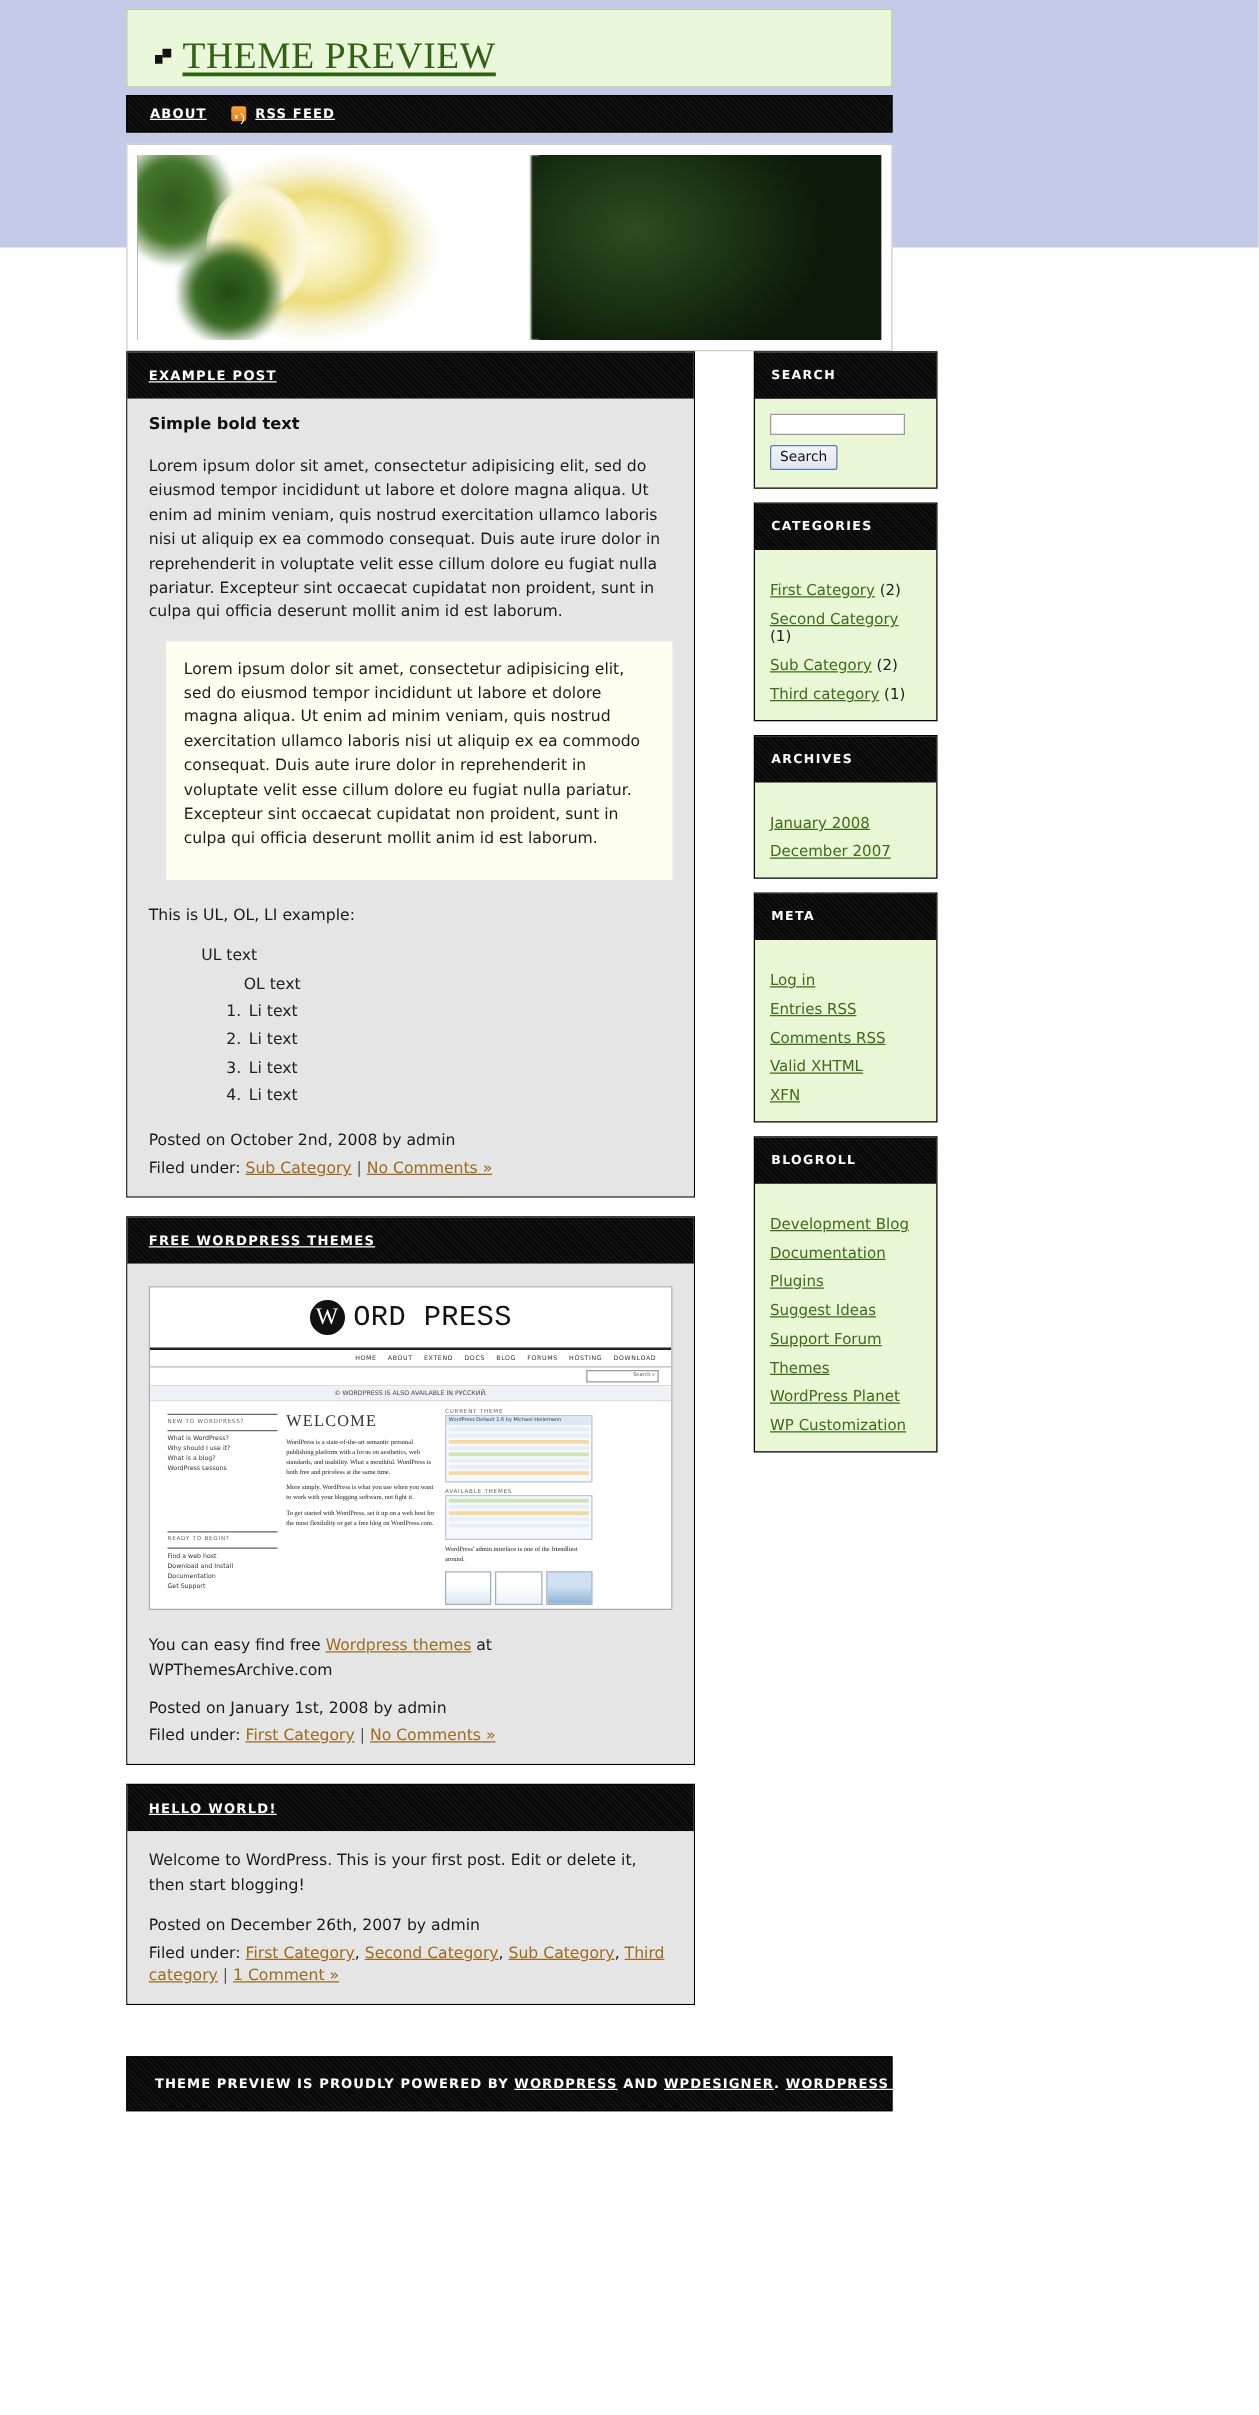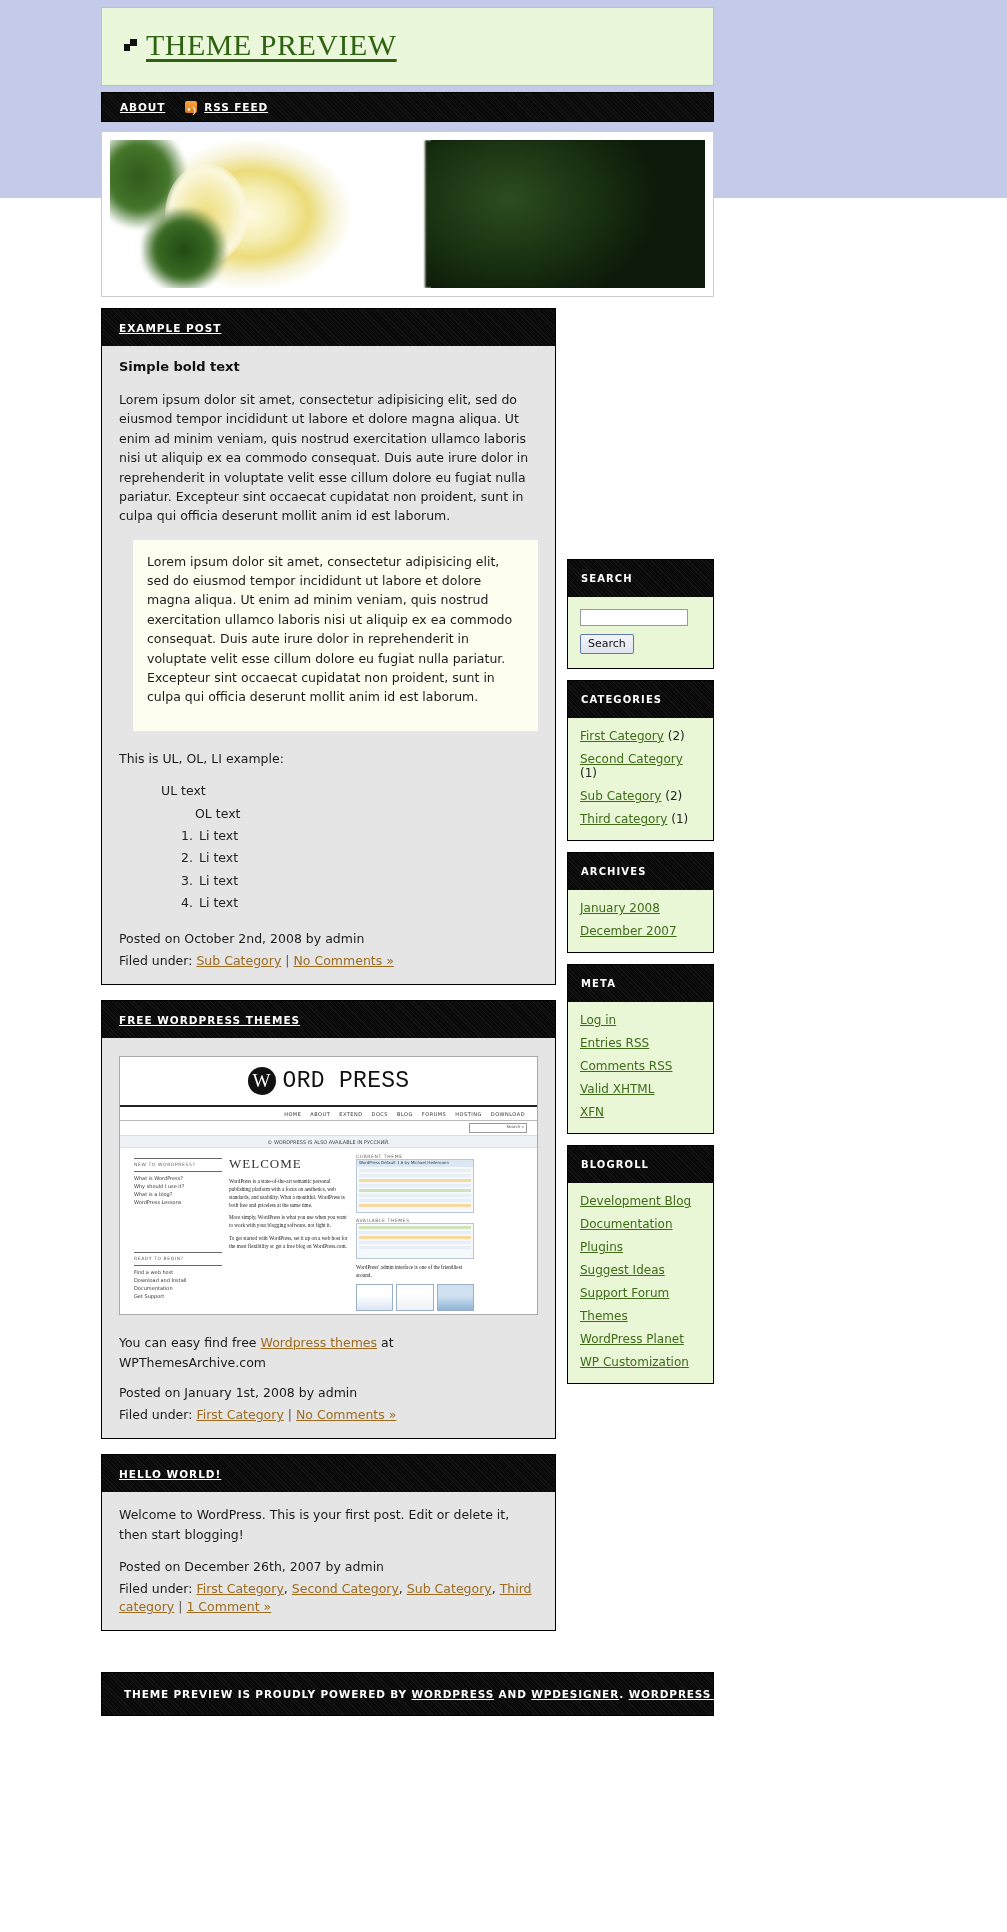--- a/index.html
+++ b/index.html
@@ -31,21 +31,21 @@
     position: relative;
     width: 613px;
     margin: 0 0 0 101px;
     padding-top: 7px;
   }
 
   
   .site-header {
     background: #eaf7da;
     border: 1px solid #b9c9a4;
-    height: 79px;
+    height: 63px;
     position: relative;
     box-sizing: border-box;
   }
   .site-title-row {
     position: absolute;
     left: 22px;
     top: 20px;
     display: flex;
     align-items: center;
   }
@@ -179,23 +179,23 @@
   .banner-rose-core {
     position:absolute;
     left: 17%; top: 16%;
     width: 26%; height: 68%;
     border-radius: 50%;
     background: radial-gradient(ellipse at 50% 50%, #efe07f 0%, #f5ecb2 38%, #fbf7dd 62%, rgba(255,255,255,0) 80%);
   }
 
   
   .content-row {
-    margin-top: 11px;
     display: flex;
-    align-items: center;
+    align-items: flex-start;
+    gap: 36px;
   }
   .main-col { width: 455px; flex: none; }
   .side-col { width: 147px; flex: none; margin-left: 11px; }
 
   
   .post {
     margin-bottom: 15px;
     border: 1px solid #000;
     background: #fbfbd6;
   }
@@ -390,21 +390,21 @@
     box-sizing: border-box;
   }
   .widget-head h2 {
     margin: 0;
     color: #ffffff;
     font-size: 10px;
     font-weight: bold;
     letter-spacing: 1.1px;
     font-family: "DejaVu Sans", sans-serif;
   }
-  .widget-body { padding: 11px 12px 12px 12px; }
+  .widget-body { padding: 25px 12px 12px 12px; }
   .widget-body ul { list-style: none; margin: 0; padding: 0; }
   .widget-body li { margin-bottom: 9px; font-size: 12px; color: #222; }
   .widget-body li:last-child { margin-bottom: 2px; }
   .widget-body a {
     color: #3f6b18;
     text-decoration: underline;
     font-size: 12px;
   }
   .search-widget .widget-body { padding: 12px 12px 14px 12px; }
   .search-input {

